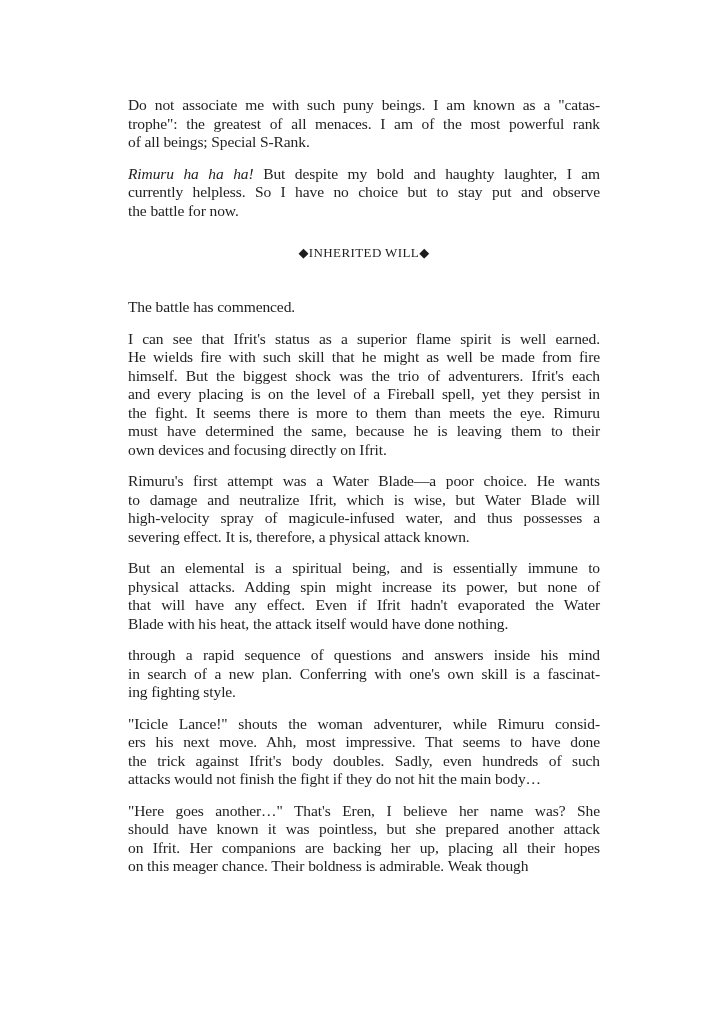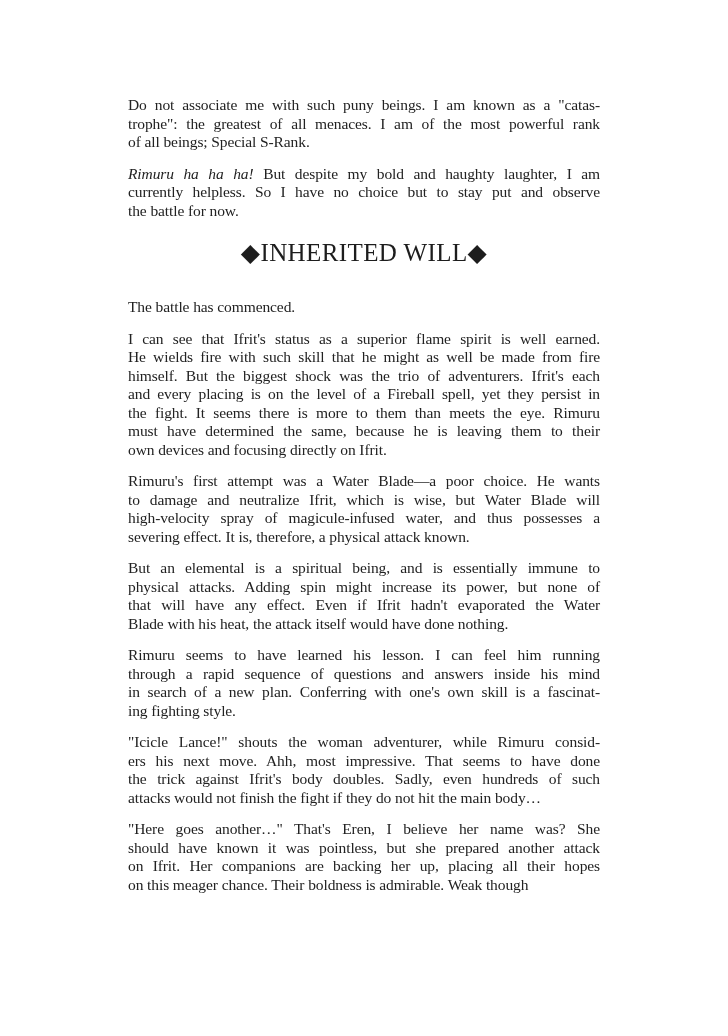--- a/index.html
+++ b/index.html
@@ -37,21 +37,21 @@
     white-space: nowrap;
     letter-spacing: -0.1px;
   }
   .line.last {
     text-align: right;
     text-align-last: left;
     white-space: normal;
   }
   .heading {
     margin: 21px 0 33px 0;
-    font-size: 25px;
+    font-size: 13px;
     line-height: 24px;
     text-align: center;
     letter-spacing: 0.4px;
     color: #1d1d1d;
     font-weight: normal;
   }
   i {
     font-style: italic;
   }
 </style>
@@ -89,21 +89,20 @@
         <div class="line">high-velocity spray of magicule-infused water, and thus possesses a</div>
         <div class="line last">severing effect. It is, therefore, a physical attack known.</div>
       </div>
       <div class="para">
         <div class="line">But an elemental is a spiritual being, and is essentially immune to</div>
         <div class="line">physical attacks. Adding spin might increase its power, but none of</div>
         <div class="line">that will have any effect. Even if Ifrit hadn't evaporated the Water</div>
         <div class="line last">Blade with his heat, the attack itself would have done nothing.</div>
       </div>
       <div class="para">
-        <div class="line">Rimuru seems to have learned his lesson. I can feel him running</div>
         <div class="line">through a rapid sequence of questions and answers inside his mind</div>
         <div class="line">in search of a new plan. Conferring with one's own skill is a fascinat-</div>
         <div class="line last">ing fighting style.</div>
       </div>
       <div class="para">
         <div class="line">"Icicle Lance!" shouts the woman adventurer, while Rimuru consid-</div>
         <div class="line">ers his next move.  Ahh, most impressive. That seems to have done</div>
         <div class="line">the trick against Ifrit's body doubles. Sadly, even hundreds of such</div>
         <div class="line last">attacks would not finish the fight if they do not hit the main body…</div>
       </div>

